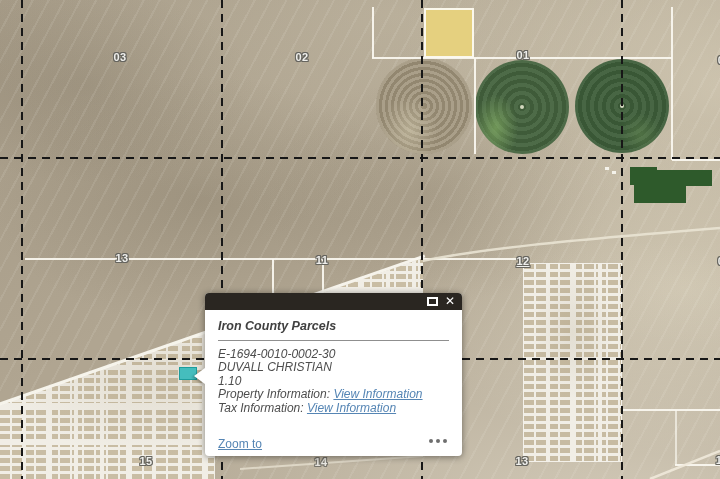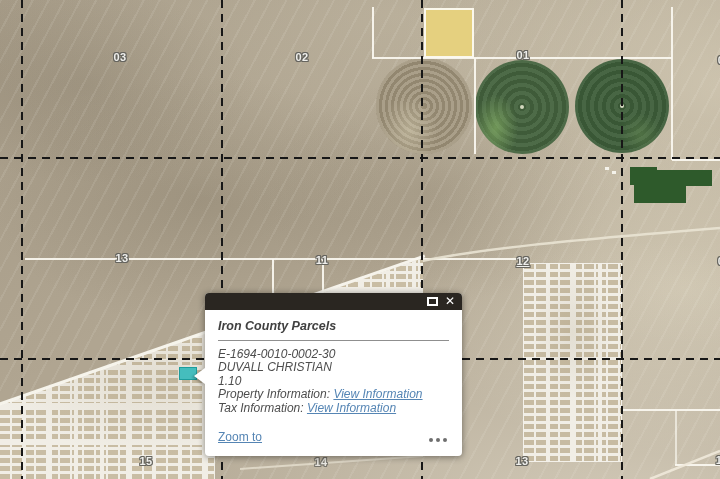--- a/index.html
+++ b/index.html
@@ -105,22 +105,22 @@
     display:flex; align-items:center; justify-content:flex-end; padding-right:7px; gap:7px; }
   .icon-maximize { width:11px; height:9px; border:2px solid #fff; background:transparent; cursor:pointer; }
   .icon-close { color:#fff; font-size:12px; font-weight:bold; line-height:9px; cursor:pointer; }
   .popup-body { padding:7px 13px 0 13px; color:#4d4d4d;font-style:italic; }
   .popup-title { font-size:12.5px; font-weight:bold; color:#404040; padding:2px 0 7px 0; }
   .popup-sep { height:1px; background:#8f8f8f; }
   .popup-fields { padding-top:7px; font-size:12px; line-height:13.4px; }
   .popup-fields div { white-space:nowrap; }
   .info-row { font-size:12px; line-height:13.4px; white-space:nowrap; }
   a.link { color:#5585b4; text-decoration:underline; cursor:pointer; }
-  .popup-footer { position:absolute; left:13px; right:13px; bottom:12px;
-    display:flex; align-items:flex-end; justify-content:space-between; }
+  .popup-footer { position:absolute; left:13px; right:13px; bottom:5px;
+    display:flex; align-items:flex-start; justify-content:space-between; }
   .zoom-to { font-size:12px; }
   .ellipsis { display:flex; gap:3px; align-items:center; cursor:pointer; padding:2px; }
   .ellipsis .dot { width:4px; height:4px; border-radius:50%; background:#6e6e6e; }
 </style>
 </head>
 <body>
 
 <div class="map">
   <div class="streaks"></div>
 

